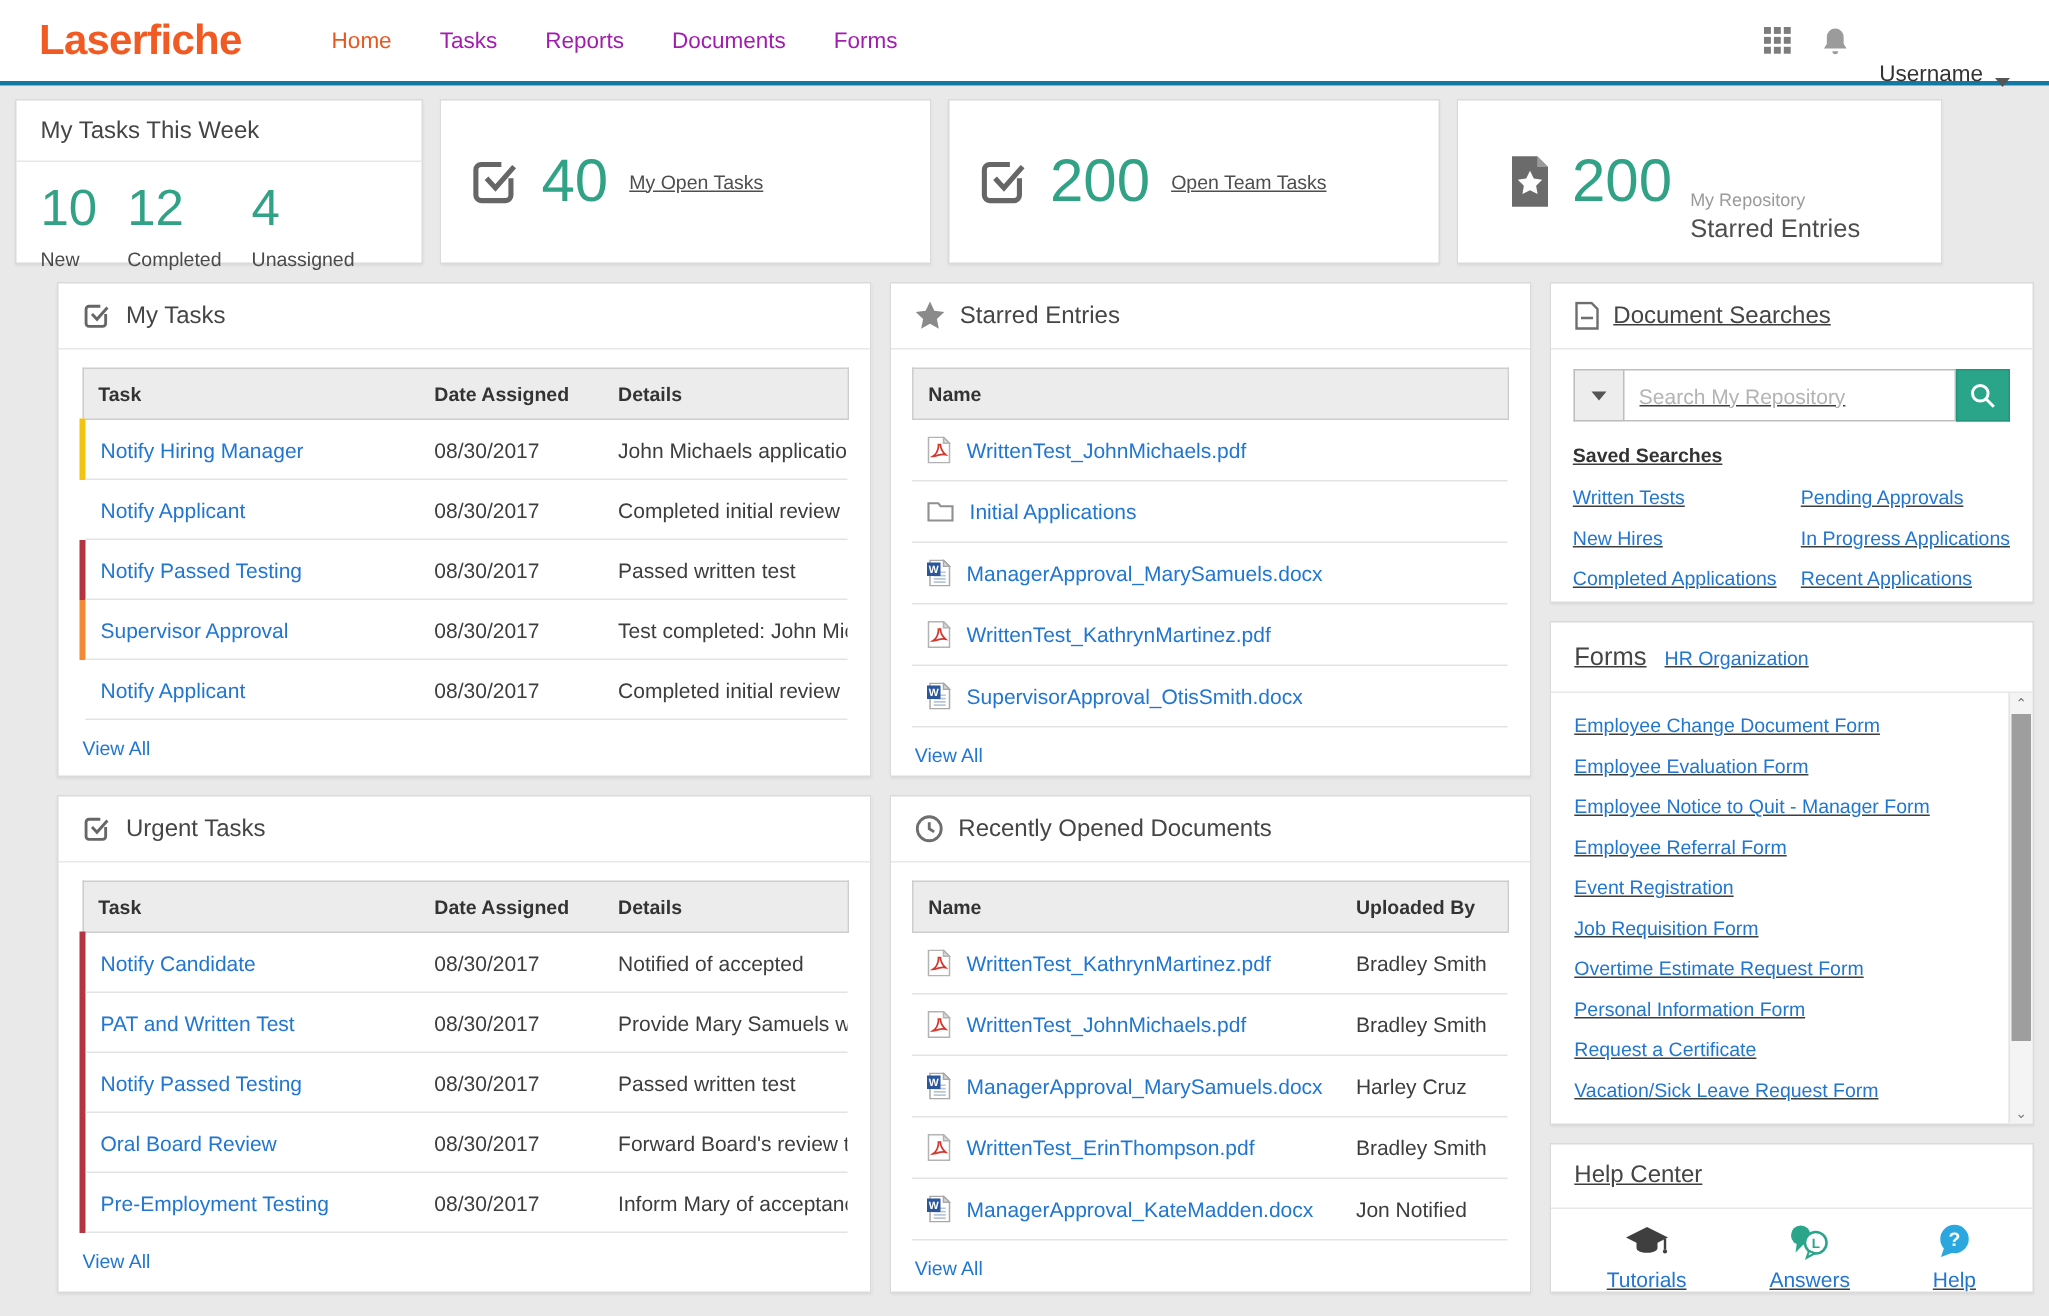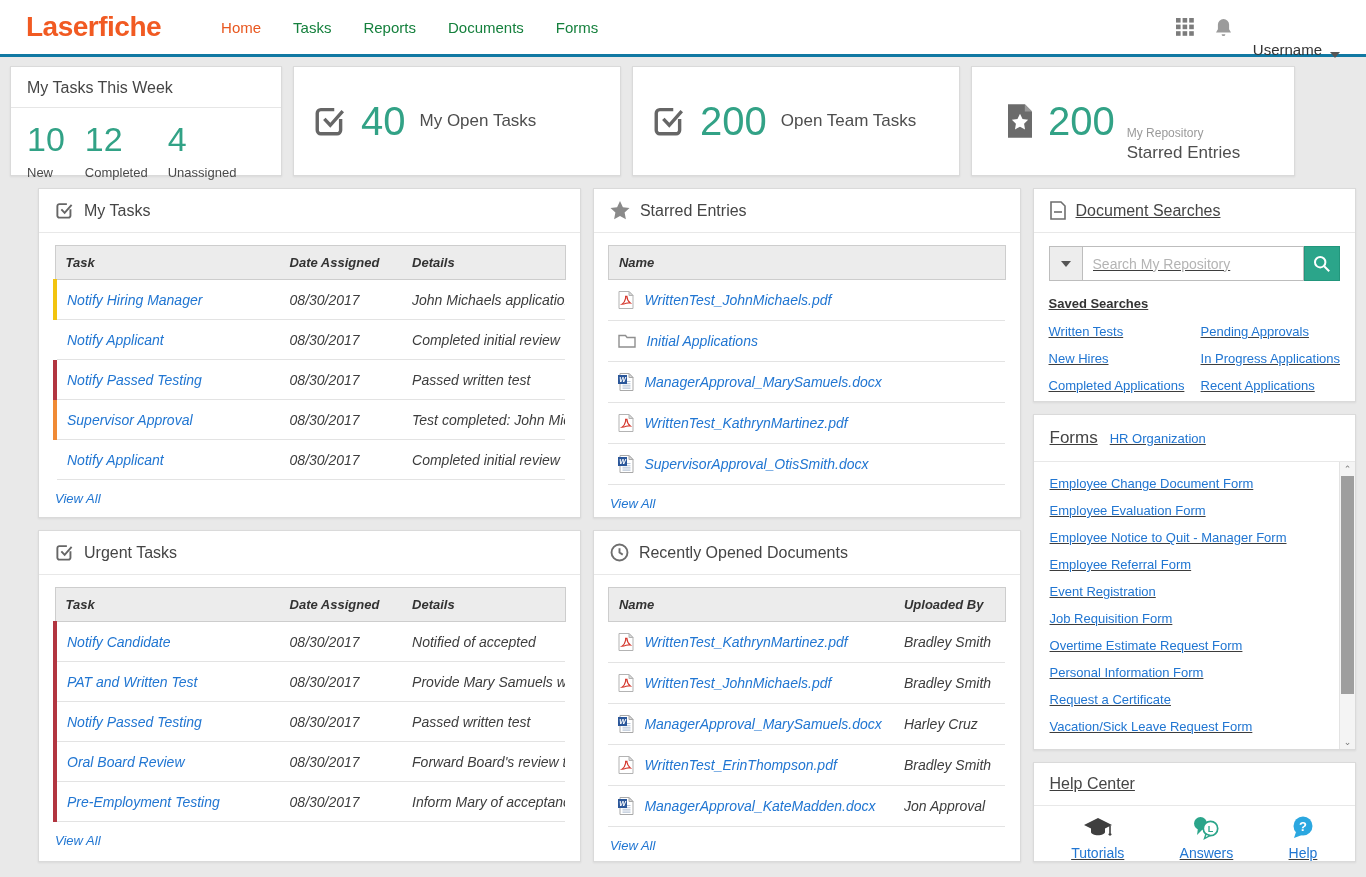--- a/index.html
+++ b/index.html
@@ -17,21 +17,21 @@
     height:57px; background:#fff;
     border-bottom:3px solid #1179a3;
     display:flex; align-items:center;
     padding:0 26px;
   }
   .logo {
     color:#f15a22; font-size:28px; font-weight:bold;
     letter-spacing:-0.5px; margin-right:60px; cursor:pointer;
   }
   nav { display:flex; gap:32px; align-items:center; flex:1; }
-  .nav-link { font-size:15px; color:#15803d; }
+  .nav-link { font-size:15px; color:#a21caf; }
   .nav-link.active { color:#e8571f; }
   .header-right { display:flex; align-items:center; gap:20px; }
   .username { font-size:15px; color:#333; display:flex; align-items:flex-end; gap:8px; cursor:pointer;margin-top:44px; }
   .caret-down { width:0; height:0; border-left:5px solid transparent; border-right:5px solid transparent; border-top:6px solid #555; display:inline-block; }
 
   
   main { padding:9px 10px 0 10px; }
   .top-row { display:flex; gap:11px; margin-bottom:12px; }
   .columns { display:flex; gap:12px;margin-left:28px; }
   .col-left { width:556px; display:flex; flex-direction:column; gap:12px; }
@@ -47,33 +47,33 @@
   .card { height:110px; }
   .week-card { width:272px; }
   .week-card .card-title { font-size:16px; color:#454545; padding:12px 16px 10px; border-bottom:1px solid #e6e6e6; }
   .week-stats { display:flex; align-items:baseline; gap:10px; padding:12px 16px; }
   .week-stat { display:flex; align-items:baseline; gap:6px; margin-right:10px;flex-direction:column; }
   .week-num { font-size:34px; color:#32a286; }
   .week-label { font-size:13px; color:#4a4a4a; }
 
   .stat-card { width:328px; display:flex; align-items:center; padding-left:19px; gap:14px; }
   .stat-num { font-size:40px; color:#32a286; }
-  .stat-label { font-size:17px; color:#4e4e4e; }
+  .stat-label { font-size:13px; color:#4e4e4e;text-decoration:underline; }
   .starred-card { width:324px; display:flex; align-items:center; padding-left:32px; gap:12px; }
   .starred-text { display:flex; flex-direction:column; line-height:1.3; }
   .starred-sub { font-size:12px; color:#9a9a9a;margin-top:48px; }
   .starred-label { font-size:17px; color:#4e4e4e; }
 
   
   .panel-title {
     display:flex; align-items:center; gap:10px;
     padding:12px 16px; font-size:16px; color:#454545;
     border-bottom:1px solid #e8e8e8;
   }
-  .panel-body { padding:12px 14px 6px;font-style:italic; }
+  .panel-body { padding:12px 14px 6px; }
 
   table { width:100%; border-collapse:collapse; table-layout:fixed; }
   thead th {
     background:#ececec; font-size:13px; font-weight:bold; color:#333;
     text-align:left; padding:9px 10px; height:34px;
     border-top:1px solid #cdcdcd; border-bottom:1px solid #cdcdcd;
   }
   thead th:first-child { border-left:1px solid #cdcdcd; }
   thead th:last-child  { border-right:1px solid #cdcdcd; }
   tbody td {
@@ -523,21 +523,21 @@
                 <td>
                     <span class="entry-cell">
                       <span class="icon">
                         <svg width="16" height="18" viewBox="0 0 16 18">
                           <use href="#i-word"></use>
                         </svg>
                       </span>
                 <a>ManagerApproval_KateMadden.docx</a>
                     </span>
                   </td>
-                <td>Jon Approval</td>
+                <td>Jon Notified</td>
                 </tr>
             </tbody>
           </table>
           <a class="view-all">View All</a>
         </div>
       </section>
     </div>
 
     <div class="col-right">
       <section class="panel ds-panel">

